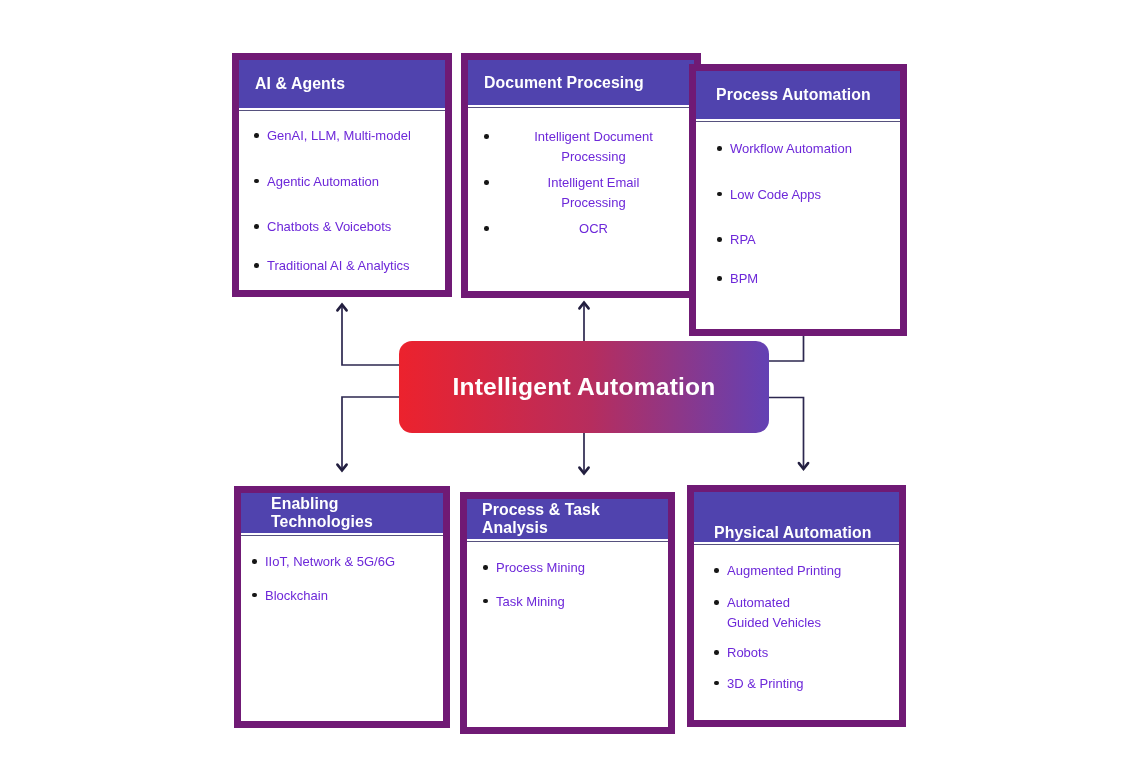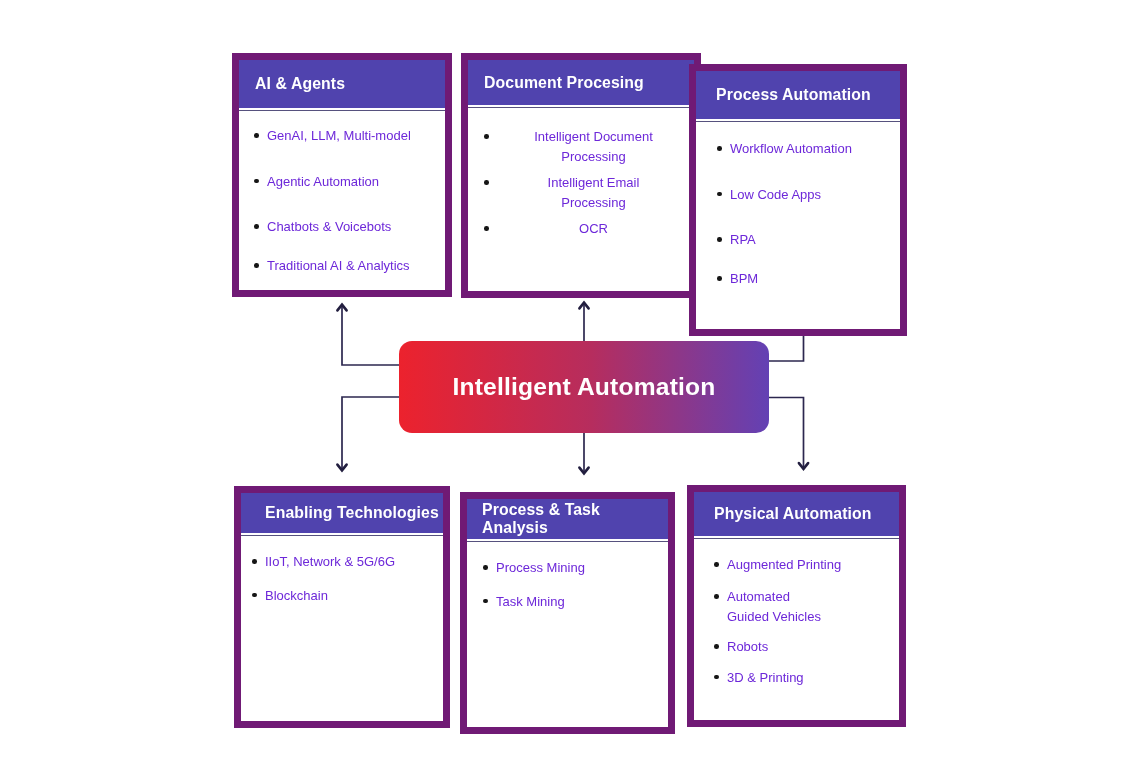--- a/index.html
+++ b/index.html
@@ -42,33 +42,33 @@
   #box-1 li:first-child{margin-top:0;}
 
   #box-2{left:689px;top:64px;width:218px;height:272px;}
   #box-2 .box-header{height:48px;padding-left:20px;}
   #box-2 .box-body{padding:17px 4px 0 21px;}
   #box-2 li{margin-top:26px;}
   #box-2 li:first-child{margin-top:0;}
   #box-2 li:last-child{margin-top:19.5px;}
 
   #box-3{left:234px;top:486px;width:216px;height:242px;}
-  #box-3 .box-header{height:40px;padding-left:24px;}
+  #box-3 .box-header{height:40px;padding-left:30px;}
   #box-3 .box-body{padding:16px 0 0 11px;}
   #box-3 li{margin-top:14px;}
   #box-3 li:first-child{margin-top:0;}
 
   #box-4{left:460px;top:492px;width:215px;height:242px;}
   #box-4 .box-header{height:40px;padding-left:15px;}
   #box-4 .box-body{padding:16px 4px 0 16px;}
   #box-4 li{margin-top:14px;}
   #box-4 li:first-child{margin-top:0;}
 
   #box-5{left:687px;top:485px;width:219px;height:242px;}
-  #box-5 .box-header{height:44px;padding-left:20px;}
+  #box-5 .box-header{height:50px;padding-left:20px;align-items:flex-end;}
   #box-5 .box-body{padding:16px 2px 0 20px;}
   #box-5 li{margin-top:11px;}
   #box-5 li:nth-child(2){margin-top:12.5px;}
   #box-5 li:first-child{margin-top:0;}
 
   
   .center-node{
     position:absolute;left:399px;top:341px;width:370px;height:92px;
     border-radius:13px;
     background:linear-gradient(90deg,#ec222d 0%,#b62d5e 52%,#6341b4 100%);

